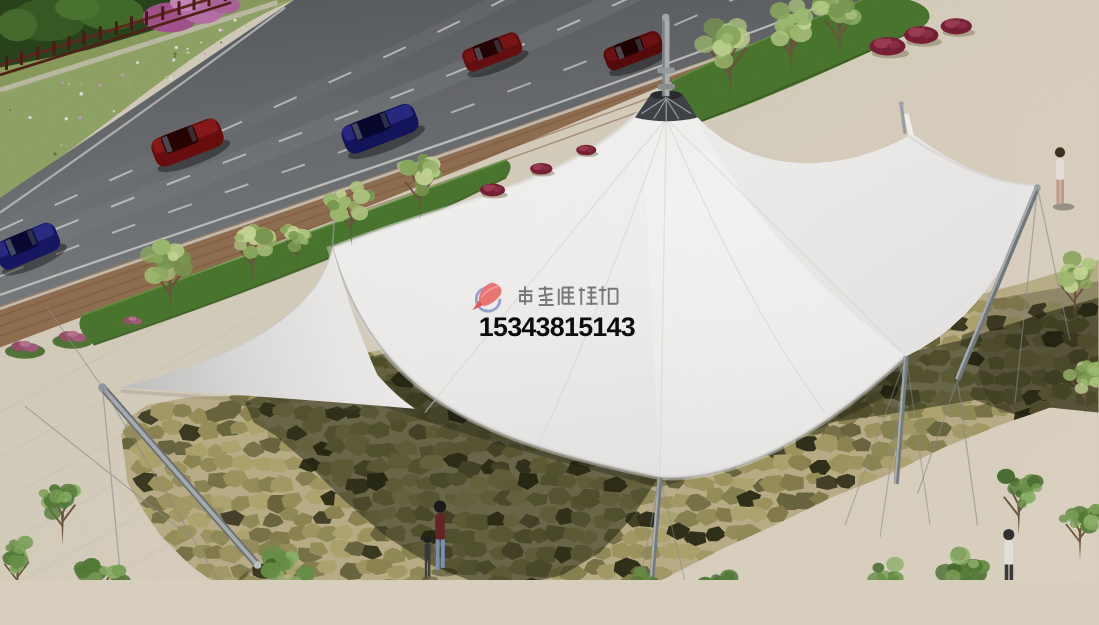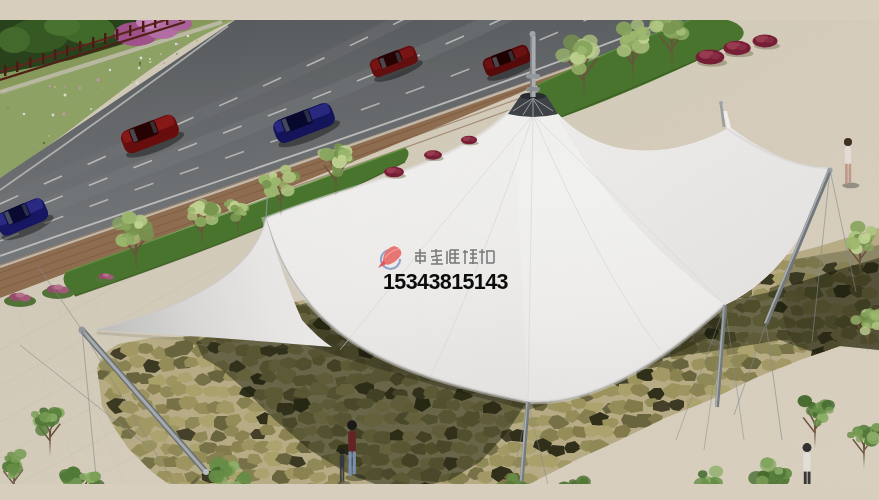--- a/index.html
+++ b/index.html
@@ -1,15 +1,15 @@
 <!DOCTYPE html>
 <html><head><meta charset="utf-8">
 <style>
 html,body{margin:0;padding:0;background:#d7cebd;font-family:"Liberation Sans",sans-serif;}
-#scene{position:relative;width:879px;height:464px;overflow:hidden;margin-top:20px;}
+#scene{position:relative;width:879px;height:464px;overflow:hidden;}
 </style></head>
 <body>
 <div id="scene">
 <svg width="879" height="500" viewBox="0 0 879 500">
 <defs>
 <radialGradient id="canG" cx="0.52" cy="0.25" r="0.78">
 <stop offset="0" stop-color="#fdfdfb"></stop>
           <stop offset="0.55" stop-color="#f9f8f6"></stop>
           <stop offset="1" stop-color="#f0efed"></stop>
 </radialGradient>

